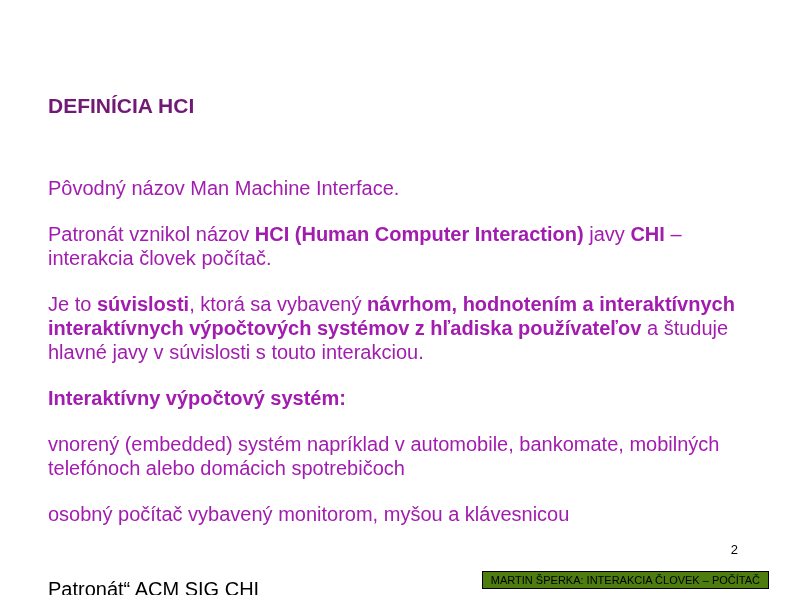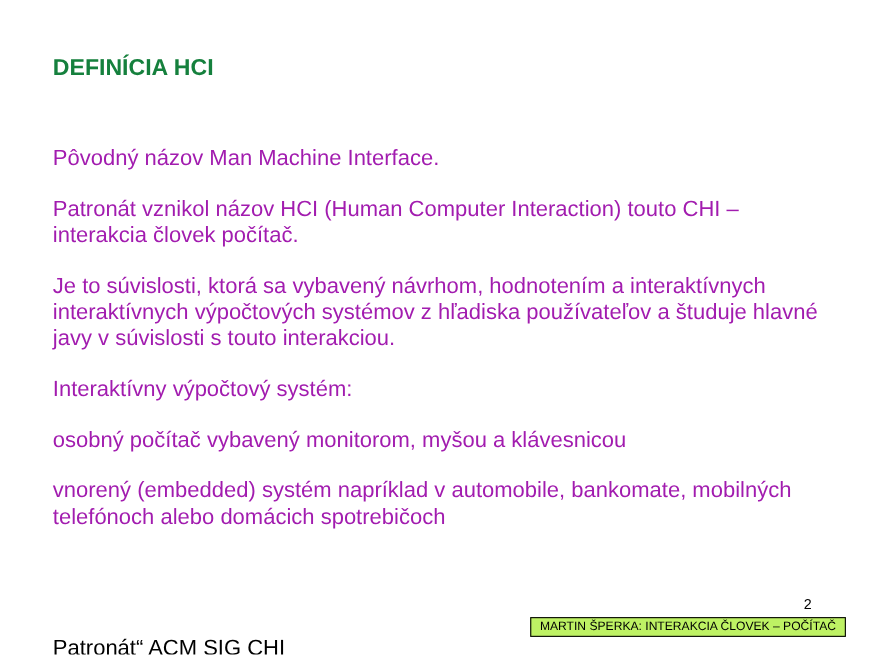--- a/index.html
+++ b/index.html
@@ -14,46 +14,47 @@
       font-family: Arial, Helvetica, sans-serif;
       position: relative;
       overflow: hidden;
     }
     .slide {
       padding: 50px 48px 0 48px;
     }
     .title {
       font-size: 21px;
       font-weight: bold;
-      color: #15803d;
+      color: #701a75;
       margin-bottom: 58px;
+      margin-top: 44px;
     }
     .para {
       font-size: 20px;
       color: #a21caf;
       line-height: 1.2;
       margin-bottom: 22px;
     }
     .bold {
-      font-weight: normal;
+      font-weight: bold;
       margin-top: 13px;
     }
     .page-number {
       position: absolute;
       right: 56px;
       bottom: 38px;
       font-size: 13px;
       color: #000;
     }
     .footer-box {
       position: absolute;
       right: 25px;
-      bottom: 16px;
+      bottom: 6px;
       border: 1px solid #000;
-      background: #bef264;
+      background: #4d7c0f;
       padding: 2px 8px;
       font-size: 11px;
       color: #000;
       white-space: nowrap;
     }
     .cutoff {
       font-size: 20px;
       color: #000;
       position: absolute;
       left: 48px;
@@ -62,31 +63,31 @@
   </style>
 </head>
 <body>
 
 <div class="slide">
   <h1 class="title">DEFINÍCIA HCI</h1>
 
   <p class="para">Pôvodný názov Man Machine Interface.</p>
 
   <p class="para">
-    <span>Patronát vznikol názov </span><span class="bold">HCI (Human Computer Interaction)</span><span> touto </span><span class="bold">CHI</span><span> – interakcia človek počítač.</span>
+    <span>Patronát vznikol názov </span><span class="bold">HCI (Human Computer Interaction)</span><span> javy </span><span class="bold">CHI</span><span> – interakcia človek počítač.</span>
   </p>
 
   <p class="para">
     <span>Je to </span><span class="bold">súvislosti</span><span>, ktorá sa vybavený </span><span class="bold">návrhom, hodnotením a interaktívnych interaktívnych výpočtových systémov z hľadiska používateľov</span><span> a študuje hlavné javy v súvislosti s touto interakciou.</span>
   </p>
 
   <p class="para bold">Interaktívny výpočtový systém:</p>
 
+  <p class="para">vnorený (embedded) systém napríklad v automobile, bankomate, mobilných telefónoch alebo domácich spotrebičoch</p>
+
   <p class="para">osobný počítač vybavený monitorom, myšou a klávesnicou</p>
-
-  <p class="para">vnorený (embedded) systém napríklad v automobile, bankomate, mobilných telefónoch alebo domácich spotrebičoch</p>
 </div>
 
 <div class="page-number">2</div>
 
 <div class="footer-box">MARTIN ŠPERKA: INTERAKCIA ČLOVEK – POČÍTAČ</div>
 
 <div class="cutoff">Patronát“ ACM SIG CHI</div>
 
 </body></html>

